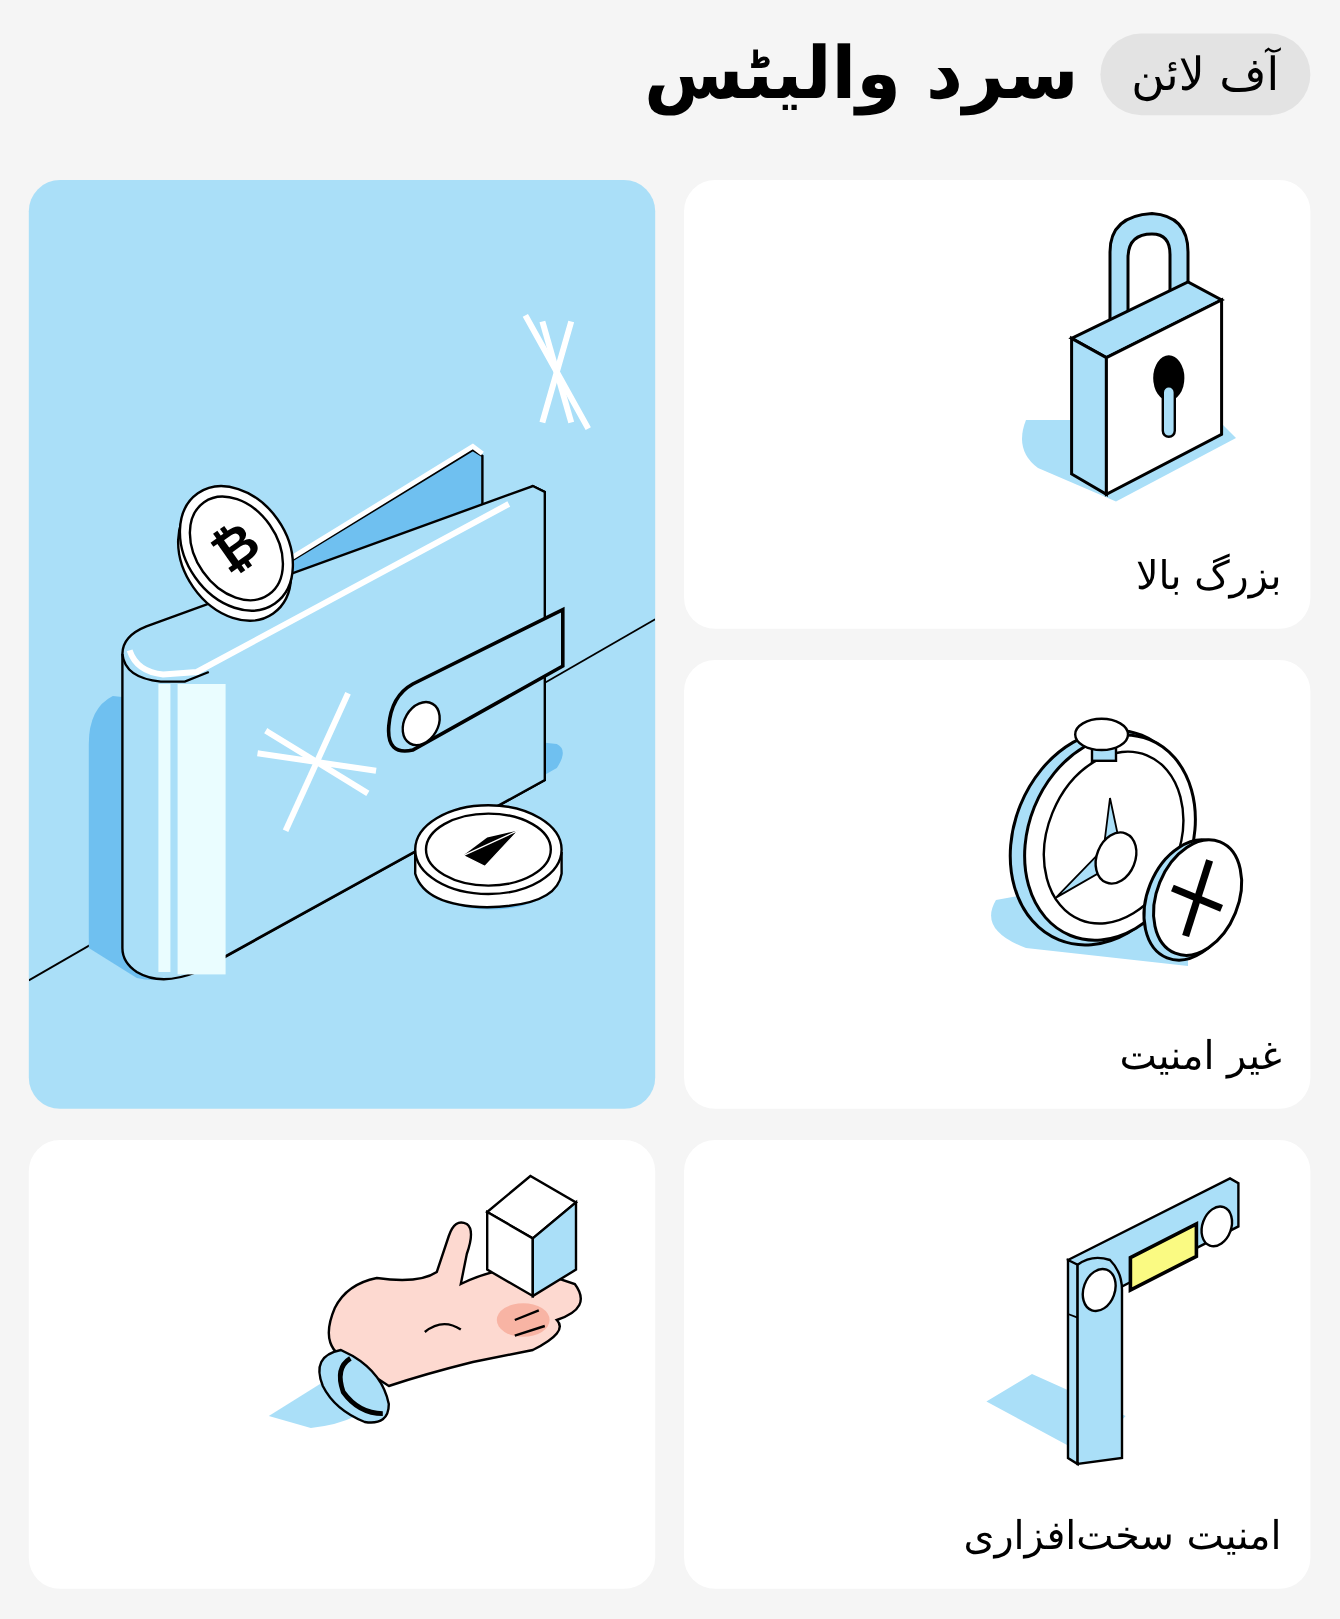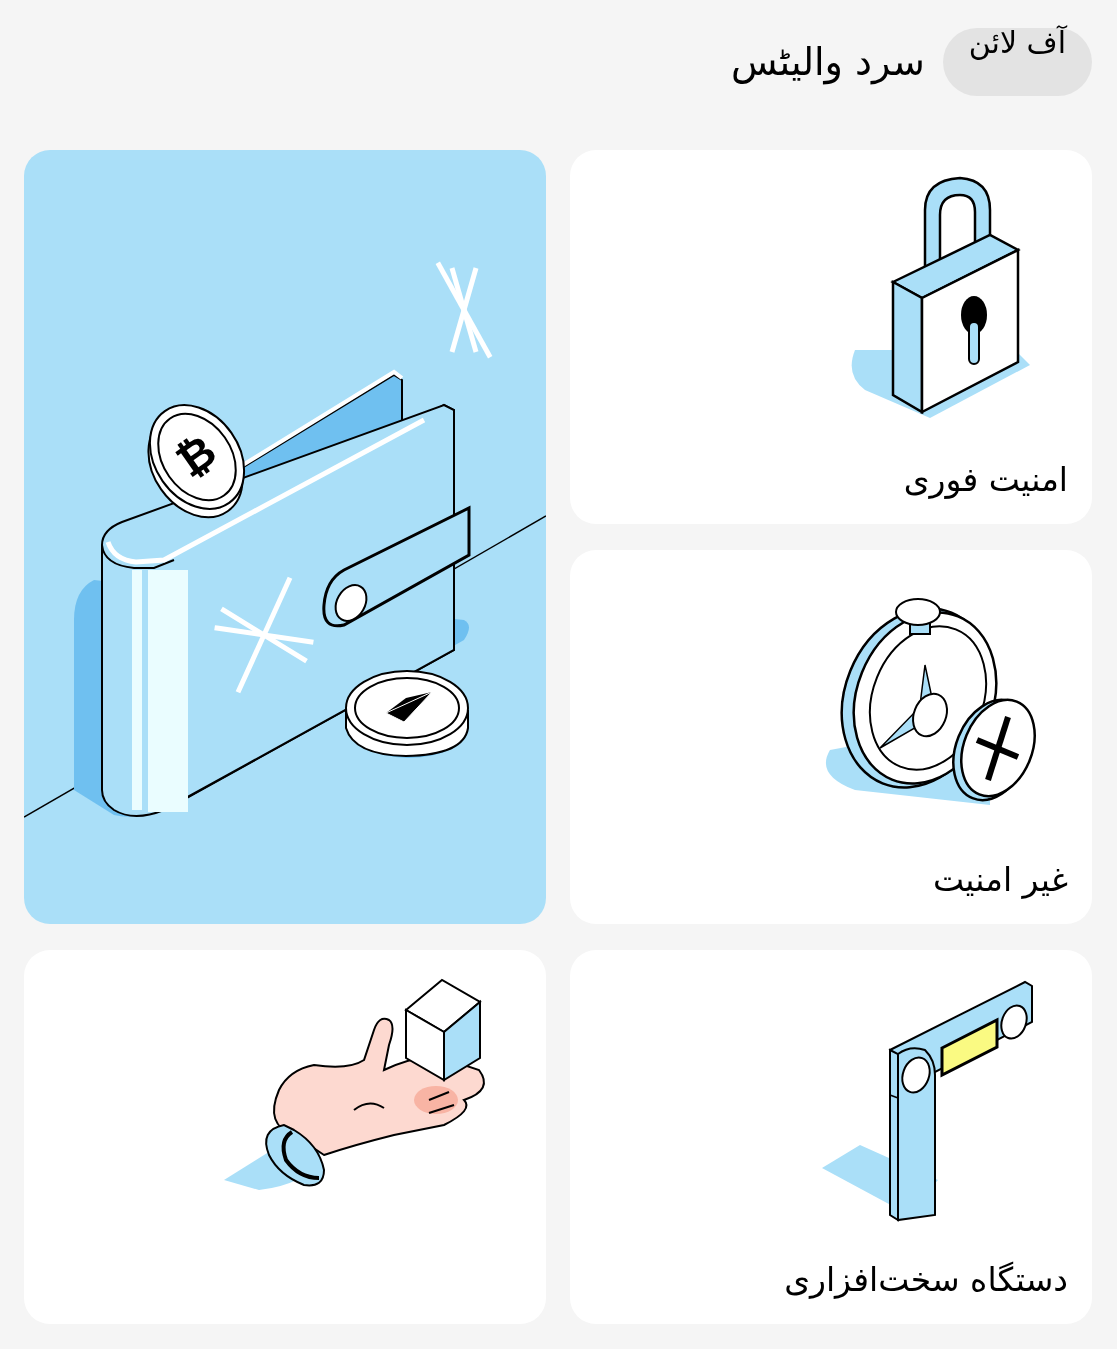--- a/index.html
+++ b/index.html
@@ -12,25 +12,25 @@
     overflow: hidden;
   }
   .header {
     position: absolute; top: 28px; right: 25px;
     display: flex; flex-direction: row-reverse; align-items: center; gap: 18px;
     direction: rtl;
   }
   .badge {
     background: #e3e3e3; border-radius: 36px;
     height: 68px; padding: 0 26px;
-    display: flex; 
-    font-size: 30px; line-height: 1;
+    display: flex; align-items: center;
+    font-size: 38px; line-height: 1;
   }
   .title {
-    font-size: 38px; font-weight: normal; line-height: 1;
+    font-size: 60px; font-weight: bold; line-height: 1;
     order: -1;
   }
   .card {
     position: absolute; background: #fff; border-radius: 26px; overflow: hidden;
   }
   .card.blue { background: #aadff8; }
   .card .label {
     position: absolute; right: 24px; bottom: 28px;
     direction: rtl; font-size: 33px; line-height: 1; white-space: nowrap;
   }
@@ -102,21 +102,21 @@
 <div class="card" style="left:570px;top:150px;width:522px;height:374px;">
   <svg class="illus" width="522" height="374" viewBox="0 0 522 374" style="left:0;top:0;">
     <path d="M285 200 L445 200 L460 215 L360 268 L295 240 Q275 225 285 200 Z" fill="#aadff8"></path>
     <path d="M355 125 L355 60 Q355 30 390 28 Q420 30 420 60 L420 100 L405 105 L405 62 Q405 45 390 45 Q370 45 370 65 L370 130 Z" fill="#aadff8" stroke="#000" stroke-width="2.5"></path>
     <polygon points="323,132 420,85 448,100 352,148" fill="#aadff8" stroke="#000" stroke-width="2.5"></polygon>
     <polygon points="323,132 352,148 352,262 323,245" fill="#aadff8" stroke="#000" stroke-width="2.5"></polygon>
     <polygon points="352,148 448,100 448,212 352,262" fill="#fff" stroke="#000" stroke-width="2.5"></polygon>
     <ellipse cx="404" cy="165" rx="13" ry="19" fill="#000"></ellipse>
     <rect x="399" y="172" width="10" height="42" rx="5" fill="#aadff8" stroke="#000" stroke-width="2"></rect>
   </svg>
-  <div class="label">امنیت فوری</div>
+  <div class="label">بزرگ بالا</div>
 </div>
 
 <div class="card" style="left:570px;top:550px;width:522px;height:374px;">
   <svg class="illus" width="522" height="374" viewBox="0 0 522 374" style="left:0;top:0;">
     <path d="M260 200 Q245 225 285 240 L420 255 L420 170 Z" fill="#aadff8"></path>
     <ellipse cx="347" cy="148" rx="72" ry="92" transform="rotate(22 347 148)" fill="#aadff8" stroke="#000" stroke-width="2.5"></ellipse>
     <ellipse cx="355" cy="148" rx="68" ry="88" transform="rotate(22 355 148)" fill="#fff" stroke="#000" stroke-width="2.5"></ellipse>
     <ellipse cx="358" cy="148" rx="55" ry="74" transform="rotate(22 358 148)" fill="#fff" stroke="#000" stroke-width="2"></ellipse>
     <rect x="340" y="66" width="20" height="18" fill="#aadff8" stroke="#000" stroke-width="2"></rect>
     <ellipse cx="348" cy="62" rx="22" ry="13" fill="#fff" stroke="#000" stroke-width="2"></ellipse>
@@ -135,21 +135,21 @@
   <svg class="illus" width="522" height="374" viewBox="0 0 522 374" style="left:0;top:0;">
     <path d="M252 218 L290 195 L368 230 L345 255 Q340 262 330 260 Z" fill="#aadff8"></path>
     <polygon points="320,100 455,32 462,36 462,72 340,135" fill="#aadff8" stroke="#000" stroke-width="2"></polygon>
     <polygon points="320,100 328,104 328,270 320,265" fill="#aadff8" stroke="#000" stroke-width="2"></polygon>
     <path d="M328 104 Q340 95 355 100 Q365 110 365 125 L365 265 L328 270 Z" fill="#aadff8" stroke="#000" stroke-width="2"></path>
     <ellipse cx="346" cy="125" rx="13" ry="18" transform="rotate(20 346 125)" fill="#fff" stroke="#000" stroke-width="2"></ellipse>
     <polygon points="372,98 427,70 427,97 372,125" fill="#fafa82" stroke="#000" stroke-width="3"></polygon>
     <ellipse cx="444" cy="72" rx="12" ry="17" transform="rotate(20 444 72)" fill="#fff" stroke="#000" stroke-width="2"></ellipse>
     <line x1="320" y1="145" x2="328" y2="148" stroke="#000" stroke-width="1.5"></line>
   </svg>
-  <div class="label">دستگاه سخت‌افزاری</div>
+  <div class="label">امنیت سخت‌افزاری</div>
 </div>
 
 <div class="card" style="left:24px;top:950px;width:522px;height:374px;">
   <svg class="illus" width="522" height="374" viewBox="0 0 522 374" style="left:0;top:0;">
     <path d="M280 180 Q300 190 295 210 Q280 235 235 240 L200 230 Z" fill="#aadff8"></path>
     <path d="M270 185 Q240 175 255 140 Q265 120 290 115 Q325 120 340 110 Q345 95 350 80 Q355 65 365 70 Q372 75 365 95 L360 120 Q380 110 410 105 L455 120 Q470 140 440 150 Q450 160 420 175 L370 185 Q330 195 300 205 Z" fill="#fdd9d0" stroke="#000" stroke-width="2"></path>
     <ellipse cx="412" cy="150" rx="22" ry="14" fill="#f8b4a4"></ellipse>
     <path d="M330 160 Q345 148 360 158" fill="none" stroke="#000" stroke-width="2"></path>
     <path d="M405 150 L425 142" fill="none" stroke="#000" stroke-width="2"></path>
     <path d="M405 163 L430 155" fill="none" stroke="#000" stroke-width="2"></path>

